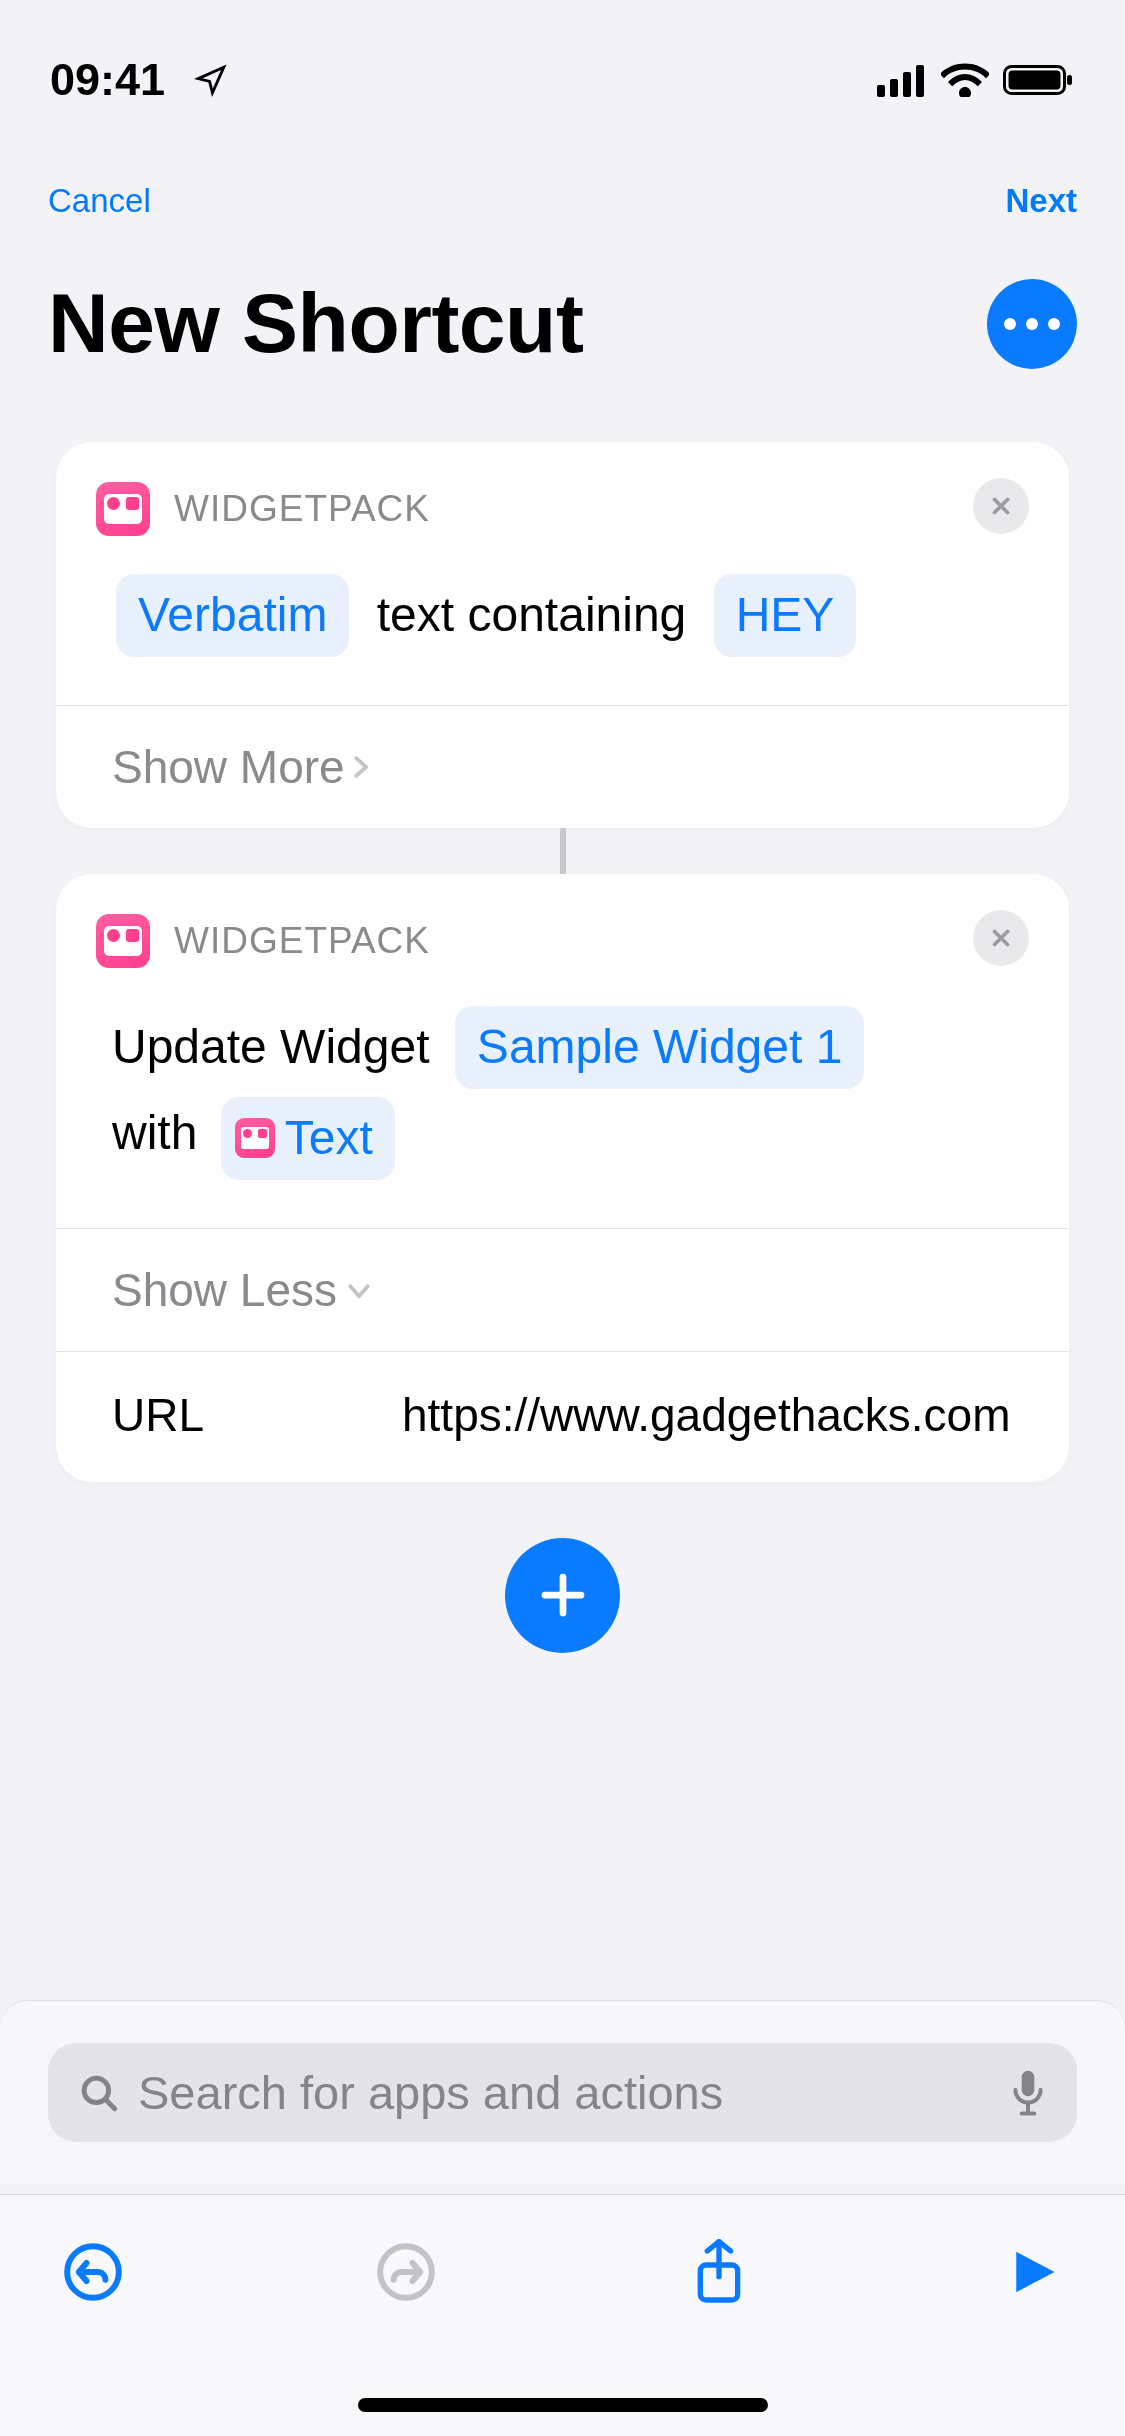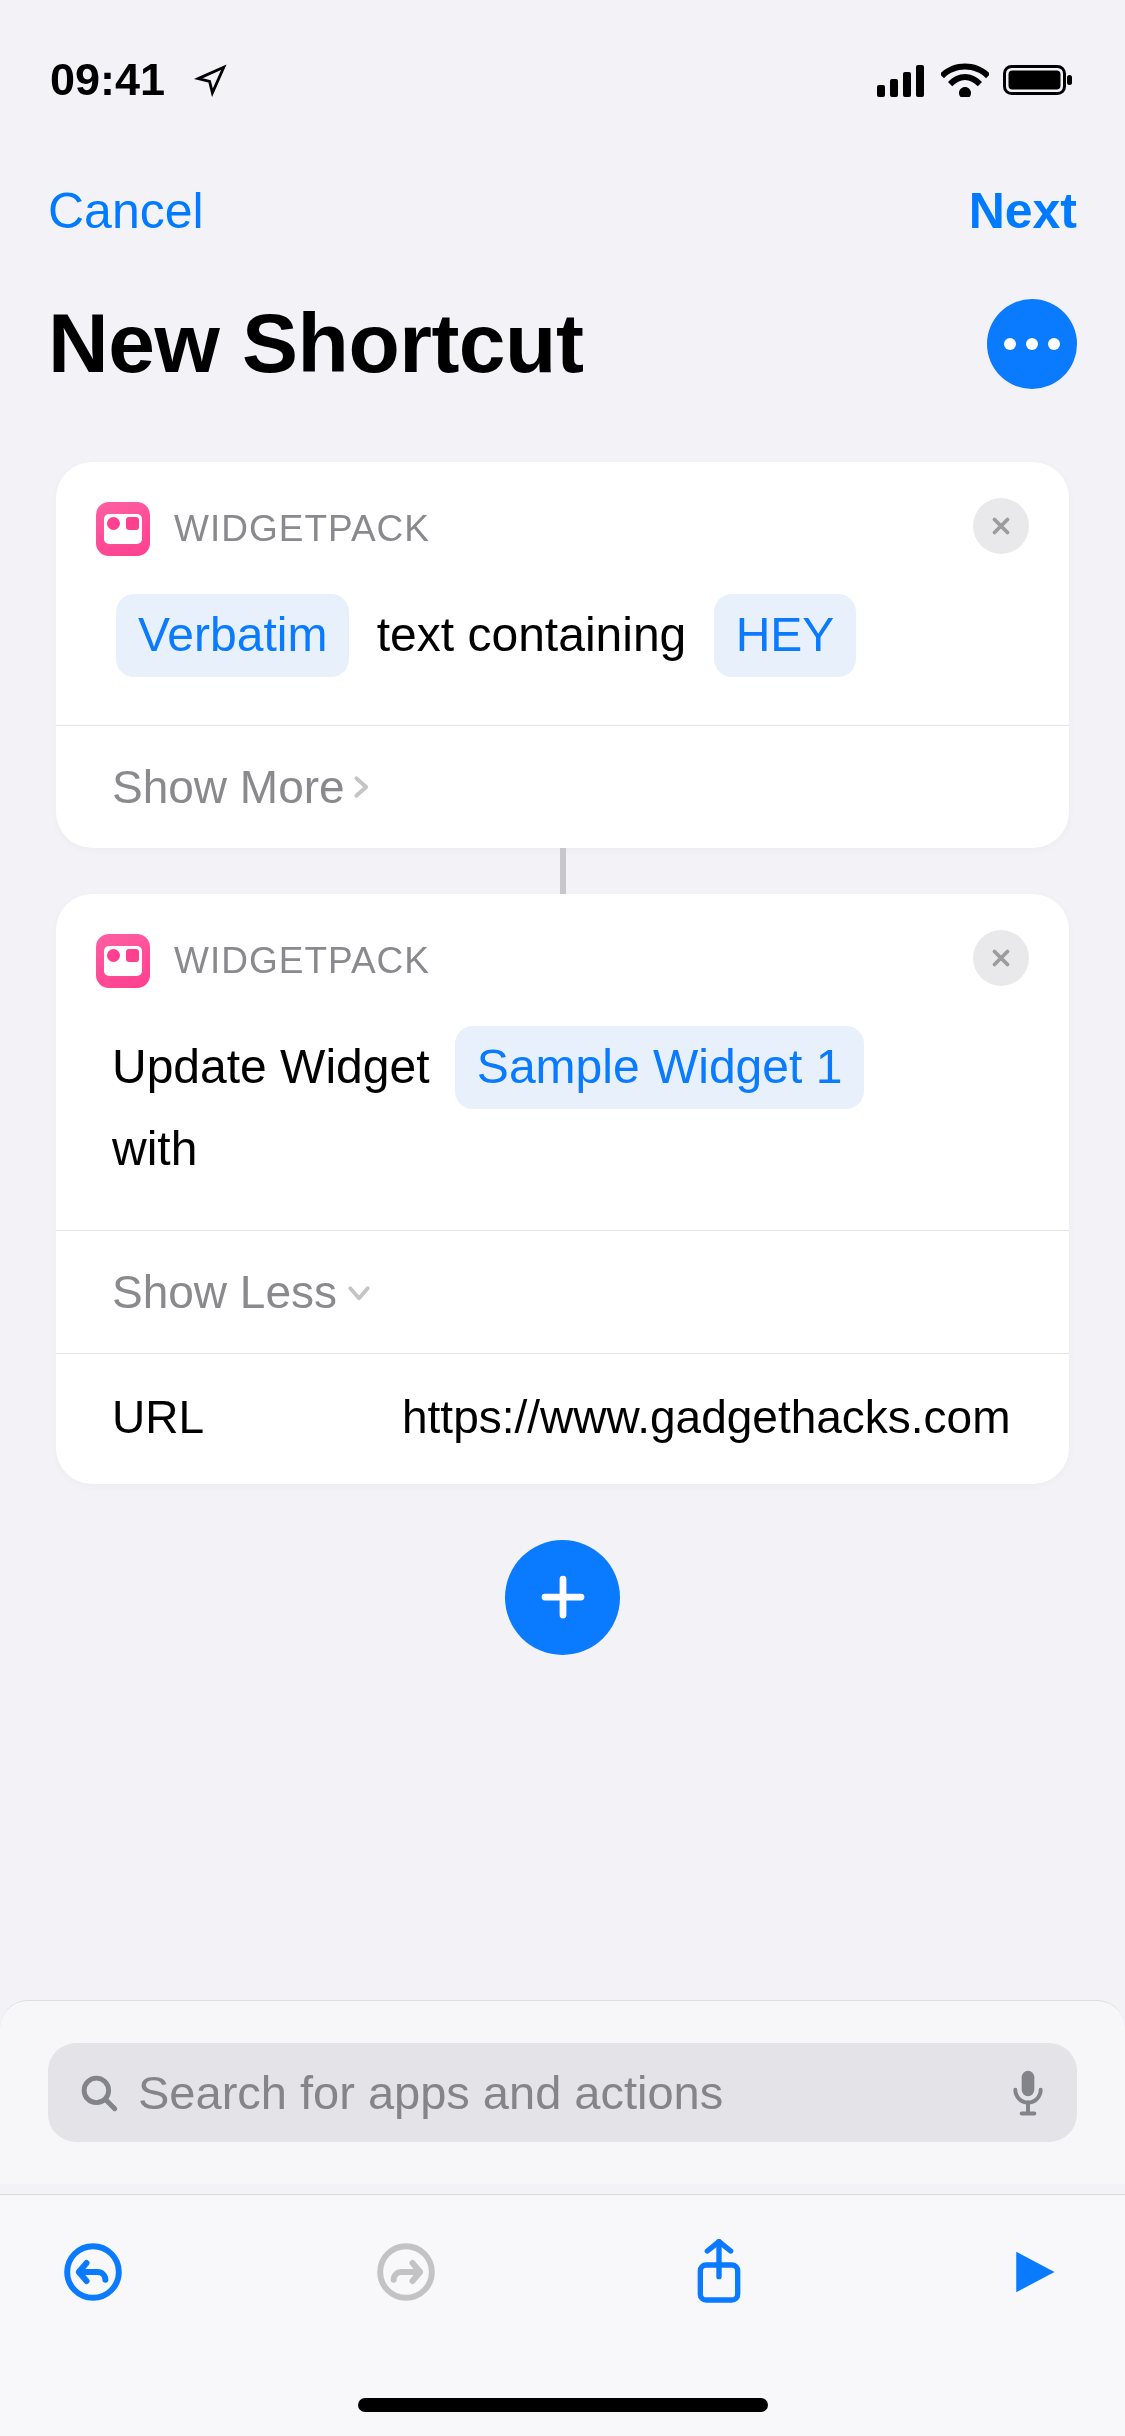--- a/index.html
+++ b/index.html
@@ -33,21 +33,21 @@
   }
 
   
   .nav-bar {
     display: flex;
     justify-content: space-between;
     align-items: center;
     padding: 62px 48px 0 48px;
   }
   .nav-link {
-    font-size: 50px;
+    font-size: 33px;
     color: #007aff;
     font-weight: 400;
   }
   .nav-next { font-weight: 600; }
 
   
   .title-row {
     display: flex;
     justify-content: space-between;
     align-items: center;
@@ -324,20 +324,26 @@
         <svg viewBox="0 0 24 24" fill="none" stroke="#9b9ba0" stroke-width="3.5" stroke-linecap="round">
             <path d="M6 6l12 12M18 6L6 18"></path>
           </svg>
       </div>
     </div>
     <div class="card-body">
       <span class="plain">Update Widget</span>
       <span class="token" style="margin-left:12px;">Sample Widget 1</span>
       <br>
       <span class="plain">with</span>
+      <span class="token with-icon" style="margin-left:10px;">
+        <span class="tiny-app-icon">
+            <span class="tiny-inner"></span>
+          </span>
+        <span>Text</span>
+      </span>
     </div>
     <div class="divider"></div>
     <div class="expand-row">
       <span class="expand-label">Show Less</span>
       <svg class="chevron" width="44" height="30" viewBox="0 0 24 24" fill="none" stroke="currentColor" stroke-width="3" stroke-linecap="round" stroke-linejoin="round">
           <polyline points="5 9 12 17 19 9"></polyline>
         </svg>
     </div>
     <div class="divider"></div>
     <div class="param-row">

